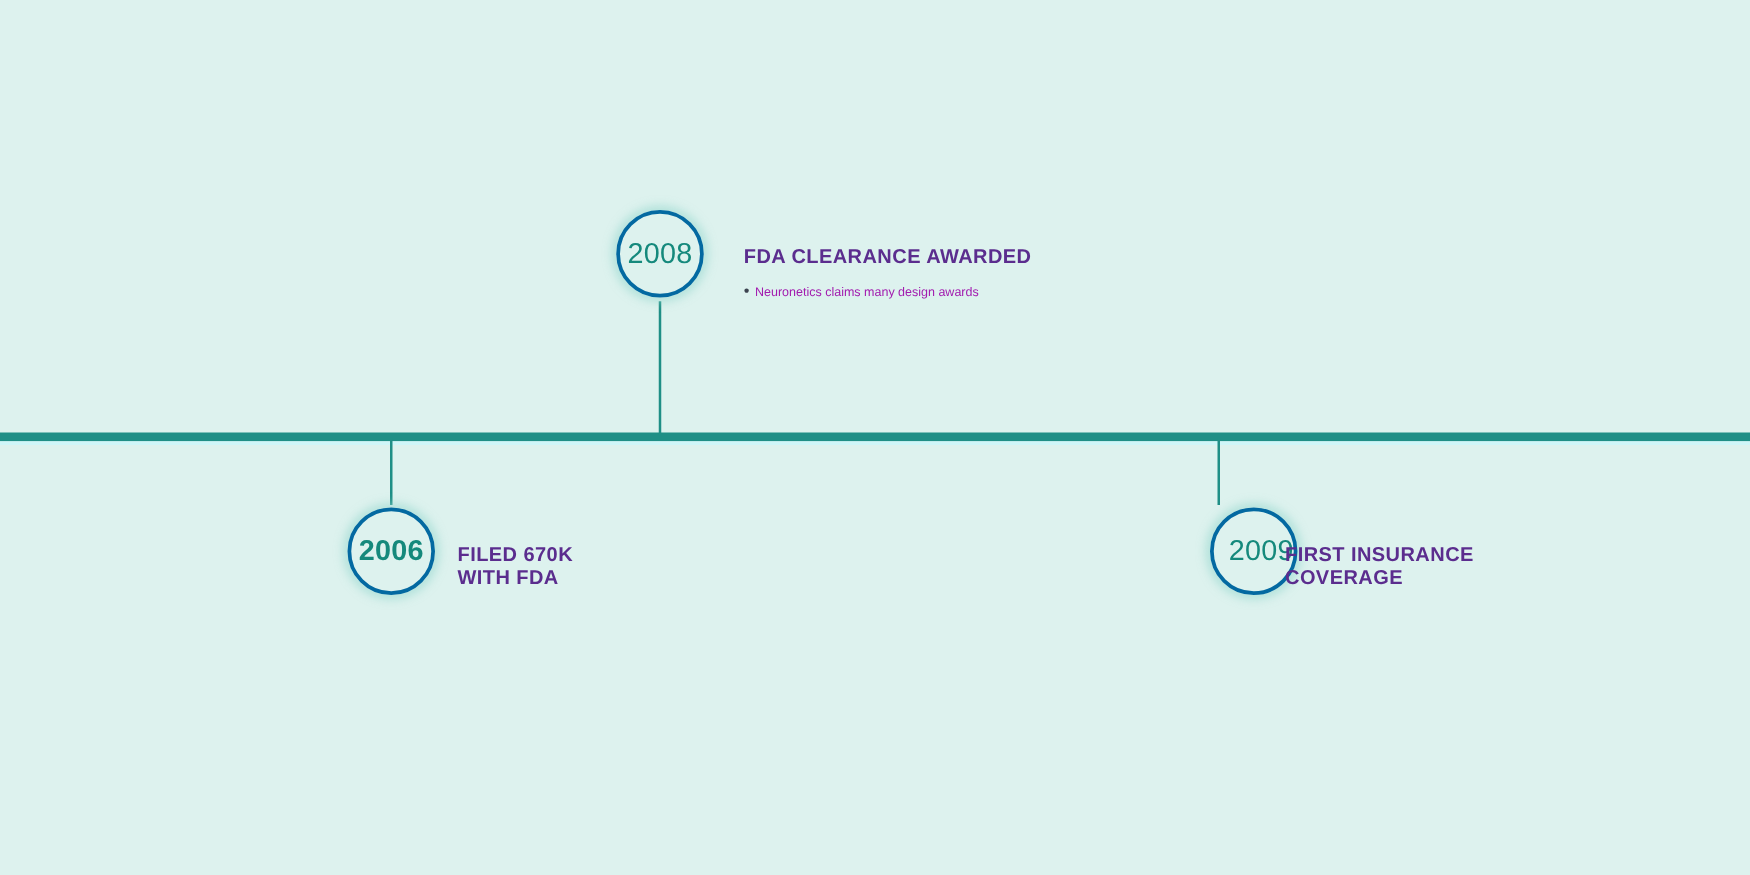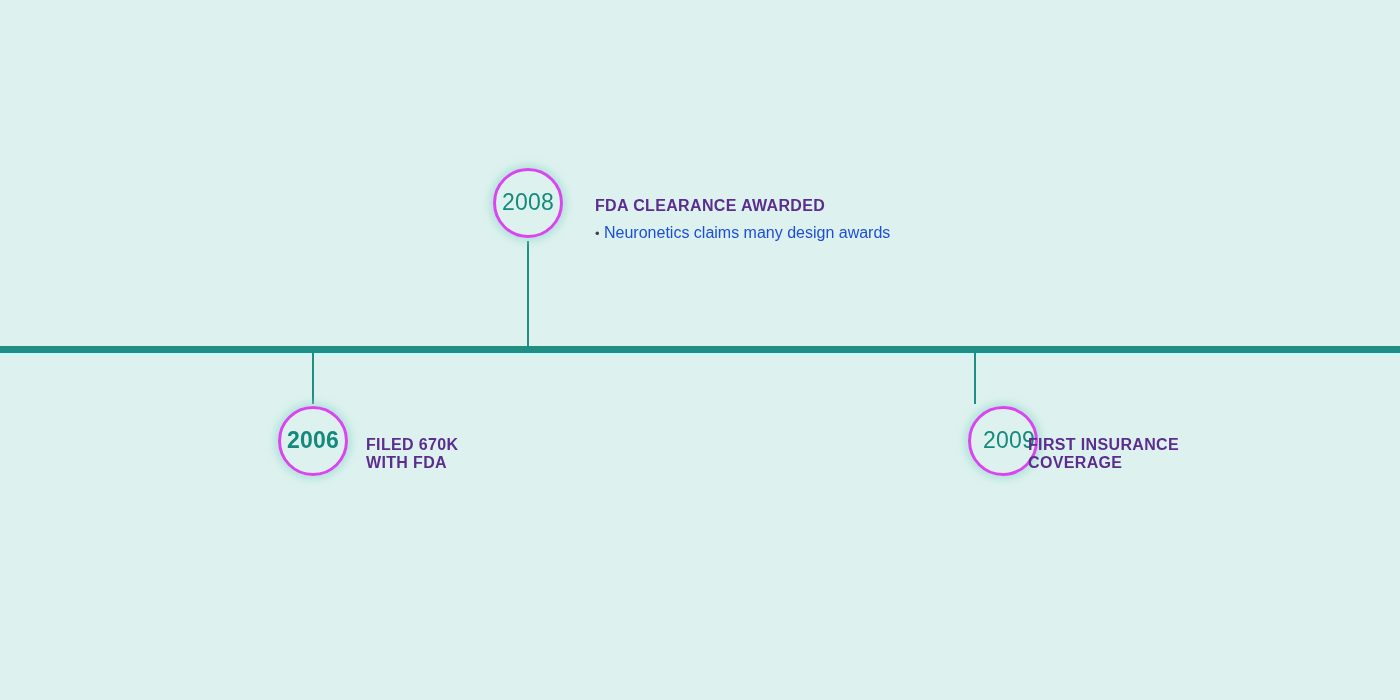--- a/index.html
+++ b/index.html
@@ -48,21 +48,21 @@
   }
   .stem-2008 { left: 527px; top: 241px; height: 108px; }
   .stem-2006 { left: 312px; top: 350px; height: 54px; }
   .stem-2009 { left: 974px; top: 350px; height: 54px; }
 
   
   .node-circle {
     position: absolute;
     width: 70px;
     height: 70px;
-    border: 3px solid #d946ef;
+    border: 3px solid #0369a1;
     border-radius: 50%;
     box-sizing: border-box;
     background: transparent;
     box-shadow: 0 0 7px 4px rgba(150, 215, 205, 0.55);
     display: flex;
     align-items: center;
     justify-content: center;
   }
   .node-circle .year-text {
     font-size: 23px;
@@ -86,22 +86,22 @@
     letter-spacing: 0.35px;
     line-height: 18px;
     white-space: pre-line;
   }
   .entry-bullets {
     margin: 0;
     padding: 0;
     list-style: none;
   }
   .entry-bullets li {
-    font-size: 16px;
-    color: #1d4ed8;
+    font-size: 10px;
+    color: #a21caf;
     line-height: 24px;
     white-space: nowrap;
   }
   .entry-bullets li::before {
     content: "\2022";
     color: #3d4450;
     display: inline-block;
     width: 9px;
     font-size: 13px;
   }

